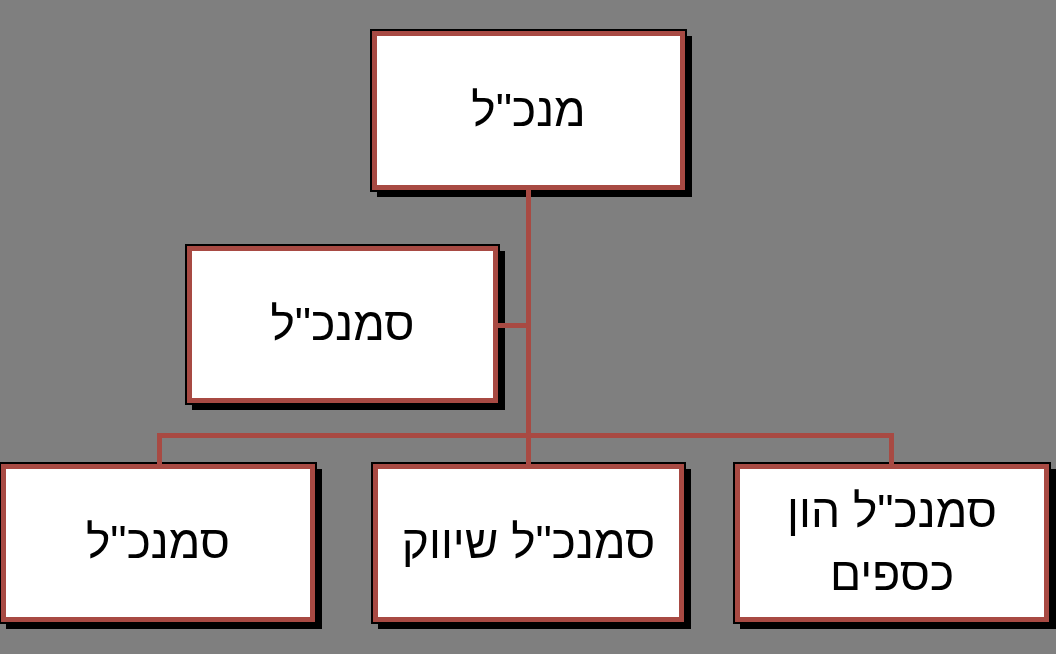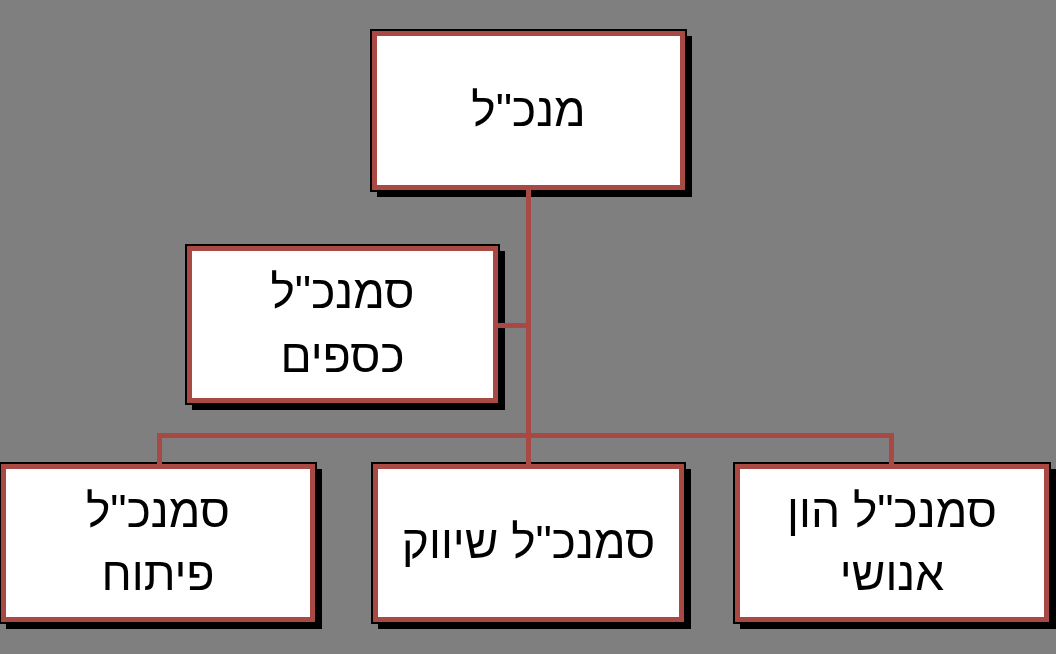--- a/index.html
+++ b/index.html
@@ -54,37 +54,35 @@
 
   <div class="node" style="left:372px; top:31px; width:313px; height:159px;">
     <div class="label">
       <span>מנכ"ל</span>
     </div>
   </div>
 
   <div class="node" style="left:187px; top:246px; width:311px; height:157px;">
     <div class="label">
       <span>סמנכ"ל</span>
-      <span>כספים</span>
     </div>
   </div>
 
   <div class="node" style="left:1px; top:464px; width:314px; height:158px;">
     <div class="label">
       <span>סמנכ"ל</span>
-      <span>פיתוח</span>
     </div>
   </div>
 
   <div class="node" style="left:373px; top:464px; width:311px; height:158px;">
     <div class="label">
       <span>סמנכ"ל שיווק</span>
     </div>
   </div>
 
   <div class="node" style="left:735px; top:464px; width:314px; height:158px;">
     <div class="label">
       <span>סמנכ"ל הון</span>
-      <span>אנושי</span>
+      <span>כספים</span>
     </div>
   </div>
 
 </div>
 
 </body></html>

